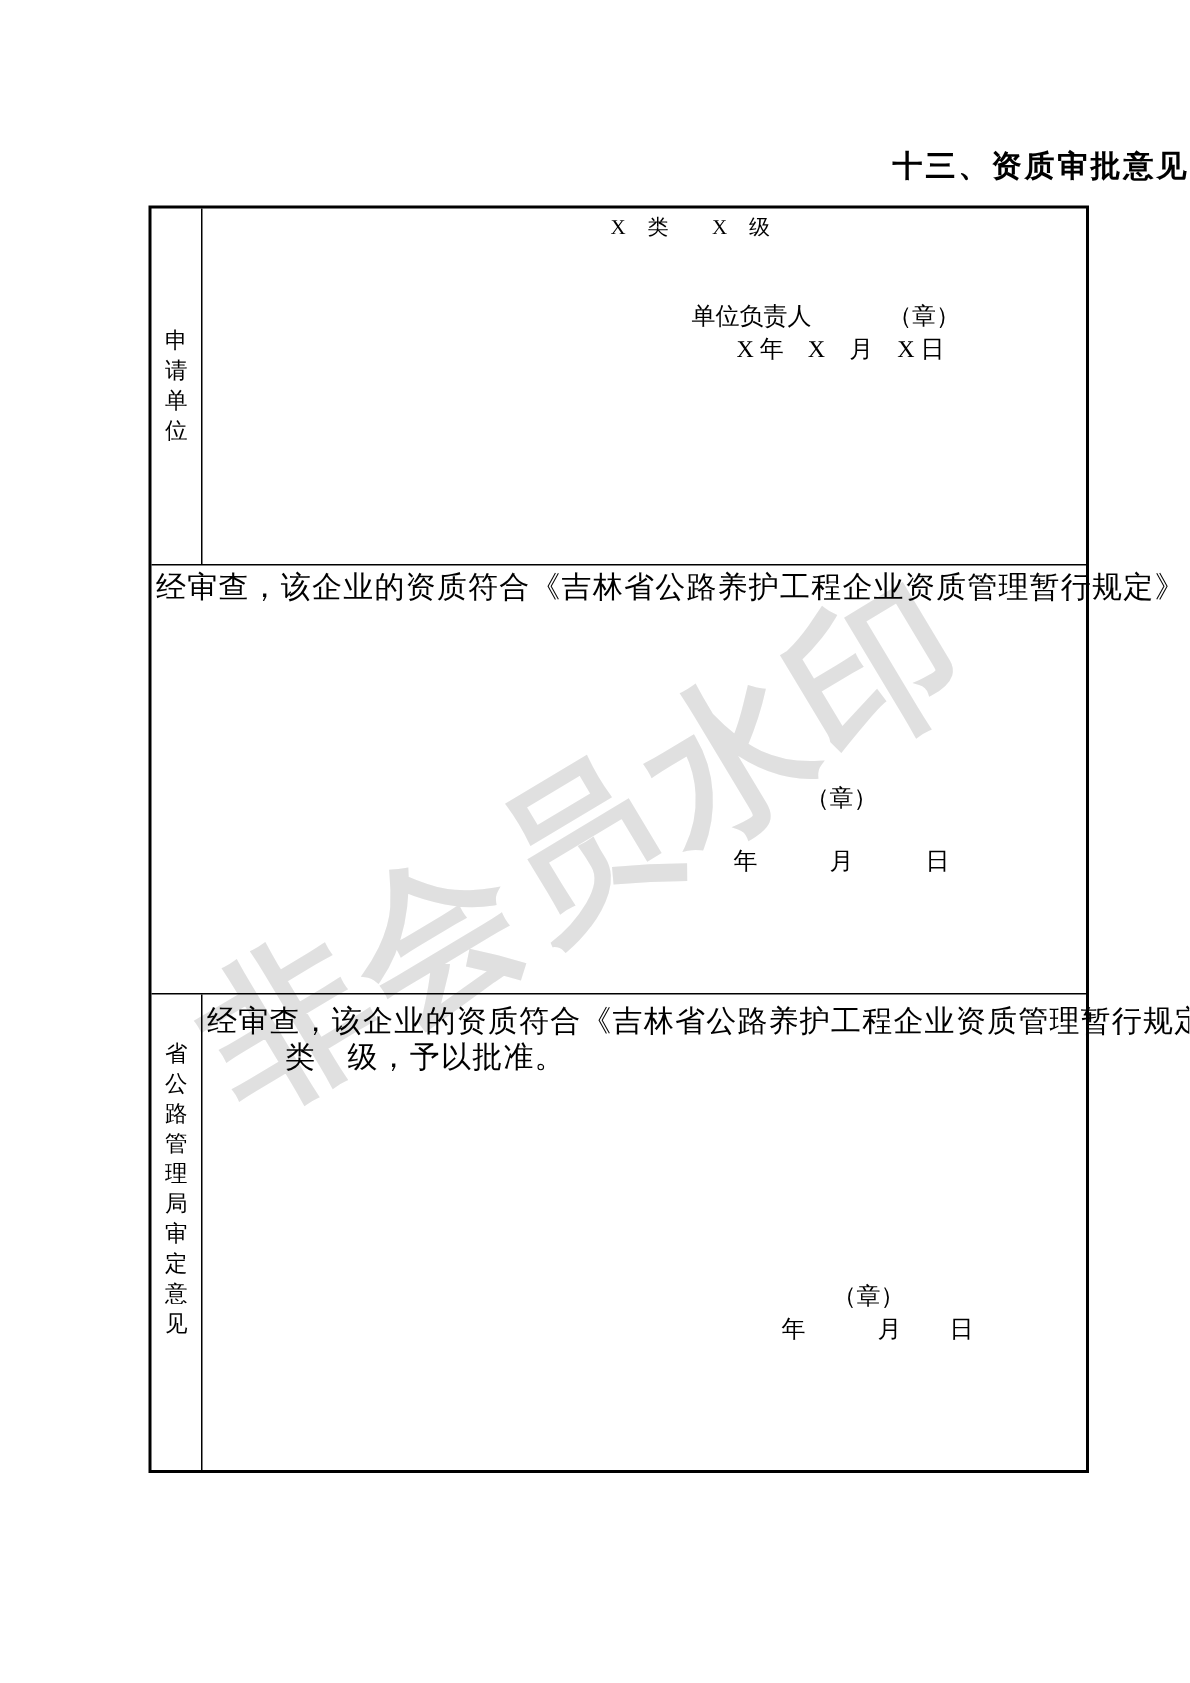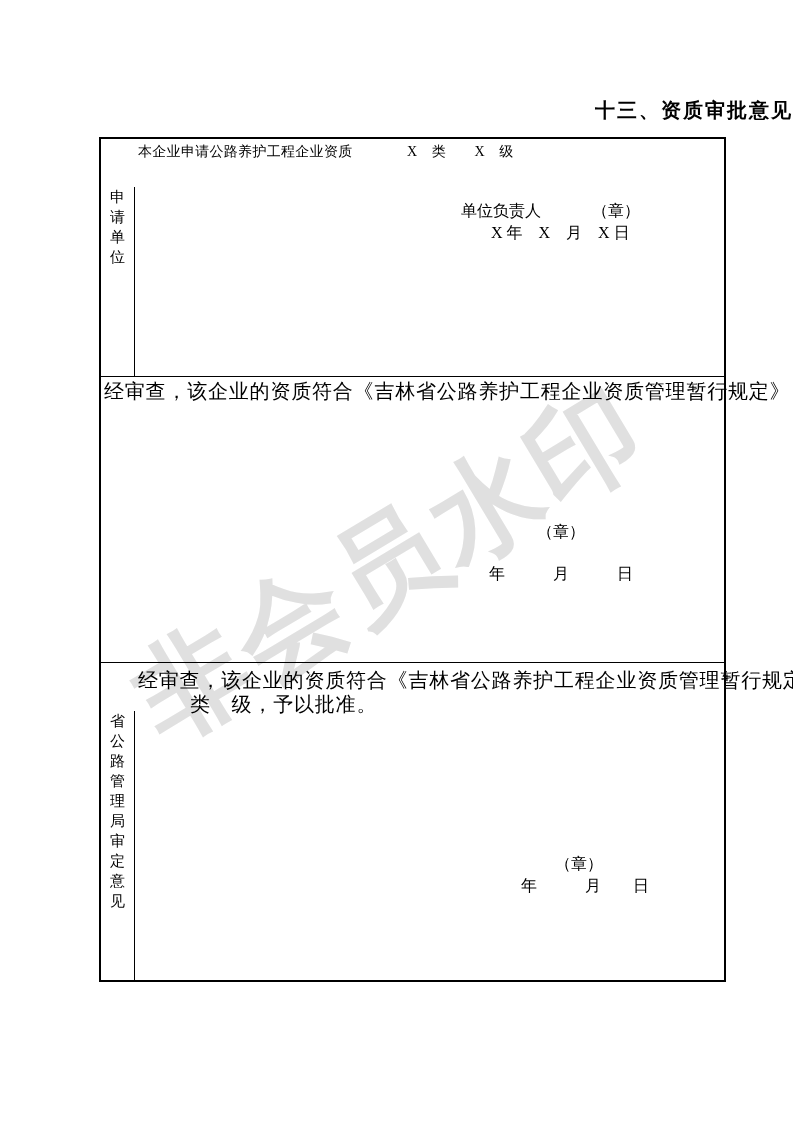--- a/index.html
+++ b/index.html
@@ -55,22 +55,22 @@
   }
   .t-row.row1 { height:238px; }
   .t-row.row2 { height:286px; }
   .t-row.row3 { flex:1; border-bottom:none; }
   .label-cell {
     width:34px;
     flex:0 0 34px;
     border-right:1px solid #000000;
     box-sizing:border-box;
     display:flex;
+    align-items:center;
     justify-content:center;
-    margin-top:48px;
   }
   .label-text {
     width:16px;
     font-size:15px;
     line-height:20px;
     text-align:center;
     word-break:break-all;
     line-break:anywhere;
     overflow-wrap:anywhere;
   }
@@ -95,21 +95,20 @@
 
   <h1 class="title">十三、资质审批意见</h1>
 
   <div class="approval-table">
 
     <div class="t-row row1">
       <div class="label-cell">
         <div class="label-text">申请单位</div>
       </div>
       <div class="content-cell">
-        <span class="abs line1-r1" style="left:3px; top:4px;">本企业申请公路养护工程企业资质</span>
         <span class="abs line1-r1" style="left:272px; top:4px;">X　类　　X　级</span>
         <span class="abs stamp" style="left:326px; top:62px;">单位负责人</span>
         <span class="abs stamp" style="left:457px; top:62px;">（章）</span>
         <span class="abs stamp" style="left:356px; top:84px;">X 年　X　月　X 日</span>
       </div>
     </div>
 
     <div class="t-row row2">
       <div class="content-cell">
         <span class="abs line1" style="left:3px; top:1px;">经审查，该企业的资质符合《吉林省公路养护工程企业资质管理暂行规定》</span>

